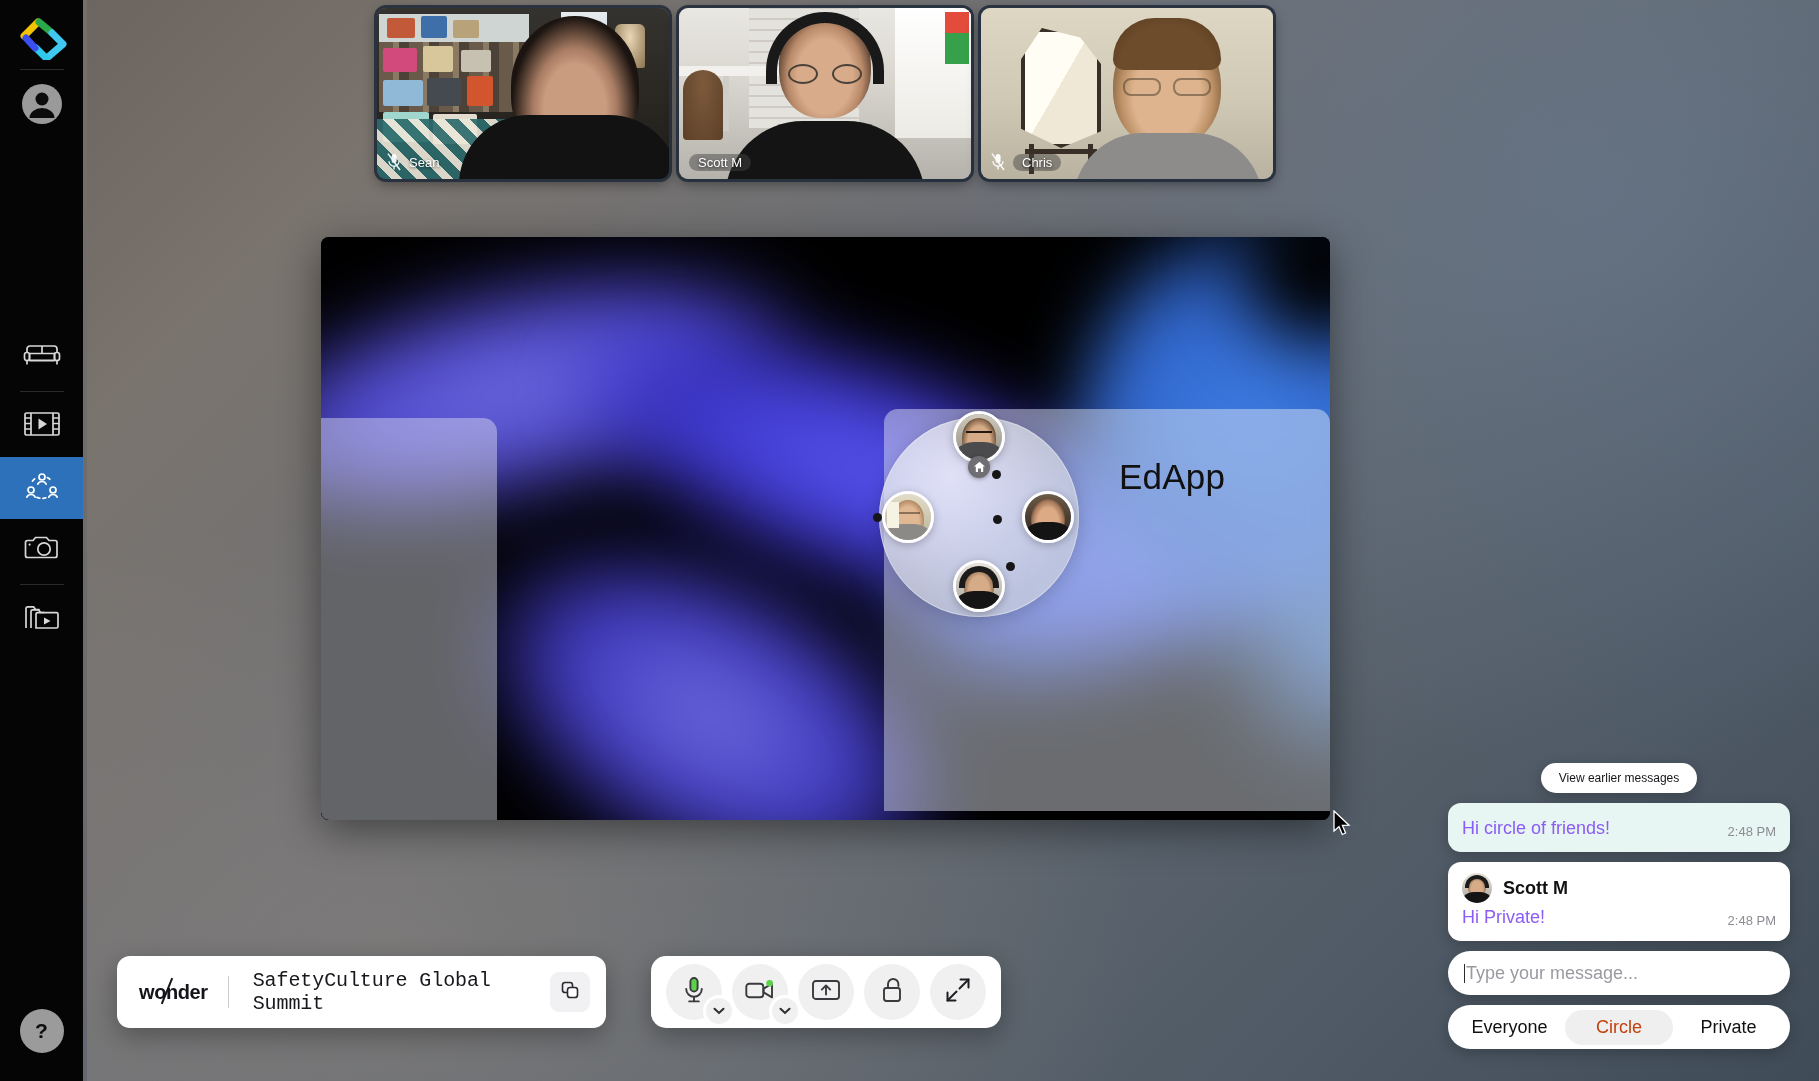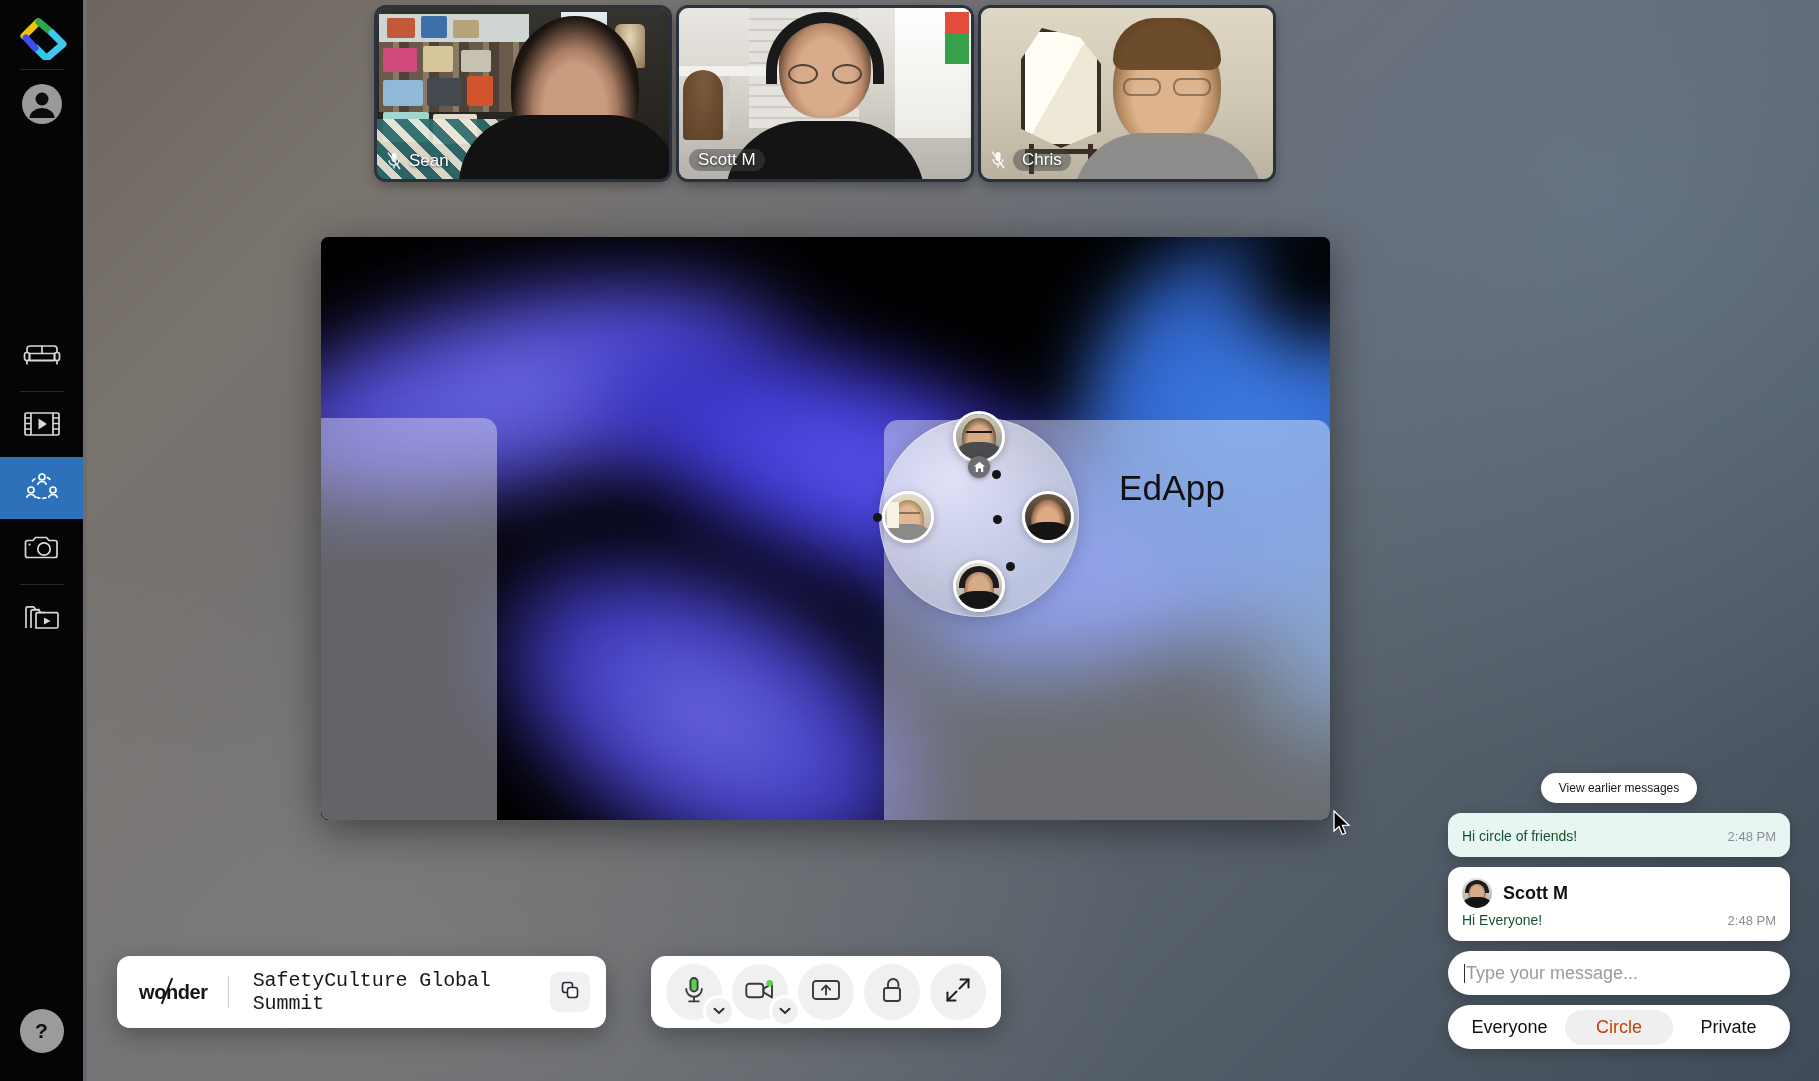--- a/index.html
+++ b/index.html
@@ -77,21 +77,21 @@
     position:relative;
     width:292px; height:171px;
     border-radius:9px;
     overflow:hidden;
     box-shadow: 0 0 0 3px rgba(36,46,60,.9), 0 4px 14px rgba(0,0,0,.45);
   }
   .tile .vid { position:absolute; inset:0; }
   .tile .nameplate {
     position:absolute; left:10px; bottom:8px;
     display:flex; align-items:center; gap:8px;
-    color:#fff; font-size:17px;
+    color:#fff; font-size:13px;
     text-shadow:0 1px 3px rgba(0,0,0,.75);
     z-index:3;
   }
   .tile .nameplate.chip .nm {
     background:rgba(70,70,70,.48); padding:1px 9px; border-radius:11px;
   }
   .mic-off { width:14px; height:18px; position:relative; flex:none; opacity:.92; }
 
   
   .sean-bg { background:linear-gradient(180deg,#35332f 0%,#2a2723 55%,#1d1b18 100%); }
@@ -207,21 +207,21 @@
         background:radial-gradient(circle at 50% 50%, #000 0 40%, rgba(0,0,0,0) 72%); filter:blur(26px); }
 
   
   .glass-left {
     position:absolute; left:0px; top:181px; width:176px; height:578px;
     background:rgba(235,238,245,.42);
     backdrop-filter: blur(14px);
     border-radius:0 14px 14px 0;
   }
   .glass-right {
-    position:absolute; left:563px; top:183px; width:446px; height:402px;
+    position:absolute; left:563px; top:172px; width:446px; height:402px;
     background:rgba(236,239,246,.45);
     backdrop-filter: blur(14px);
     border-radius:14px 14px 0 0;
   }
   .glass-right .app-title {
     position:absolute; left:235px; top:48px;
     font-size:35px; color:#111; letter-spacing:.2px;
   }
 
   
@@ -306,21 +306,21 @@
   }
   .msg {
     background:#fff; border-radius:13px; padding:11px 14px 13px 14px;
     box-shadow:0 4px 14px rgba(0,0,0,.22);
   }
   .msg.me { background:#e7f6f2; }
   .msg .row1 { display:flex; align-items:center; gap:11px; }
   .msg .av { width:30px; height:30px; border-radius:50%; overflow:hidden; position:relative; flex:none; }
   .msg .who { font-size:18px; font-weight:700; color:#111; }
   .msg .row2 { display:flex; align-items:flex-end; justify-content:space-between; margin-top:4px; }
-  .msg .text { font-size:14px; color:#14532d; }
+  .msg .text { font-size:18px; color:#8b5cf6; }
   .msg .time { font-size:13px; color:#8c8c93; }
   .composer {
     background:#fff; border-radius:22px; height:44px;
     display:flex; align-items:center; padding:4px 16px;
     box-shadow:0 4px 14px rgba(0,0,0,.22);
   }
   .composer .caretbar { width:1px; height:19px; background:#2b2b30; margin-right:1px; }
   .composer .ph { font-size:18px; color:#9a9aa1; }
   .audience {
     background:#fff; border-radius:22px; height:44px;
@@ -696,21 +696,21 @@
           <div class="face">
             <div class="bgf" style="background:linear-gradient(180deg,#e7e3d9,#a9a59c);"></div>
             <div class="hd" style="top:4px;width:18px;height:20px;background:radial-gradient(ellipse at 50% 60%,#d6ab88 0 46%,#a37c5c 66%,#30241a 88%);"></div>
             <div style="position:absolute;left:50%;transform:translateX(-50%);top:2px;width:24px;height:13px;border:4px solid #1b1b1b;border-bottom:none;border-radius:14px 14px 0 0;"></div>
             <div style="position:absolute;left:50%;transform:translateX(-50%);bottom:-3px;width:34px;height:14px;background:#141414;border-radius:18px 18px 0 0;"></div>
           </div>
         </div>
         <div class="who">Scott M</div>
       </div>
       <div class="row2">
-        <div class="text">Hi Everyone!</div>
+        <div class="text">Hi Private!</div>
         <div class="time">2:48 PM</div>
       </div>
     </div>
 
     <div class="composer">
       <span class="caretbar"></span>
       <span class="ph">Type your message...</span>
     </div>
 
     <div class="audience">

